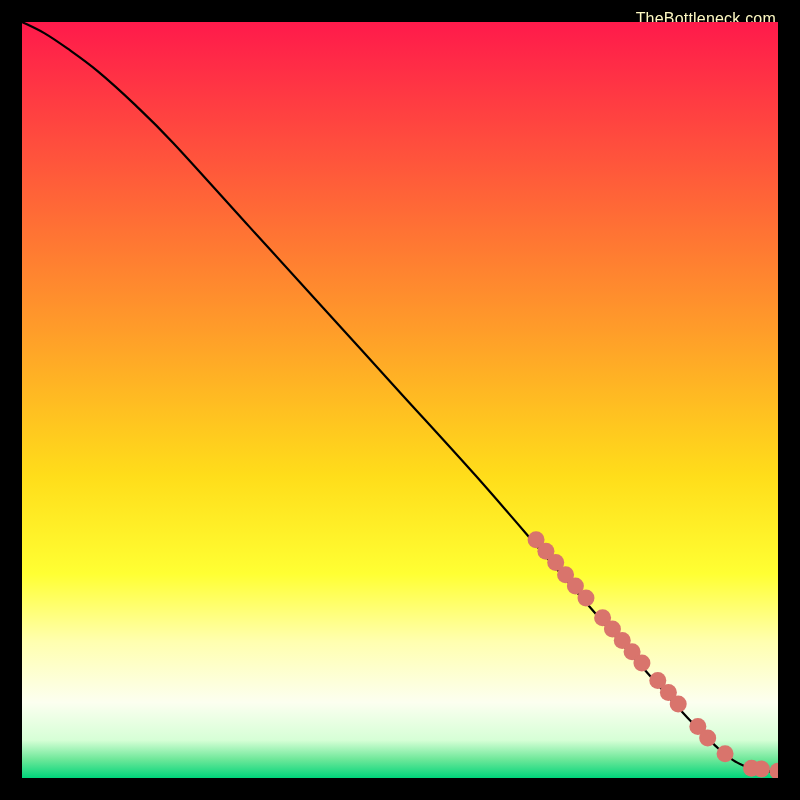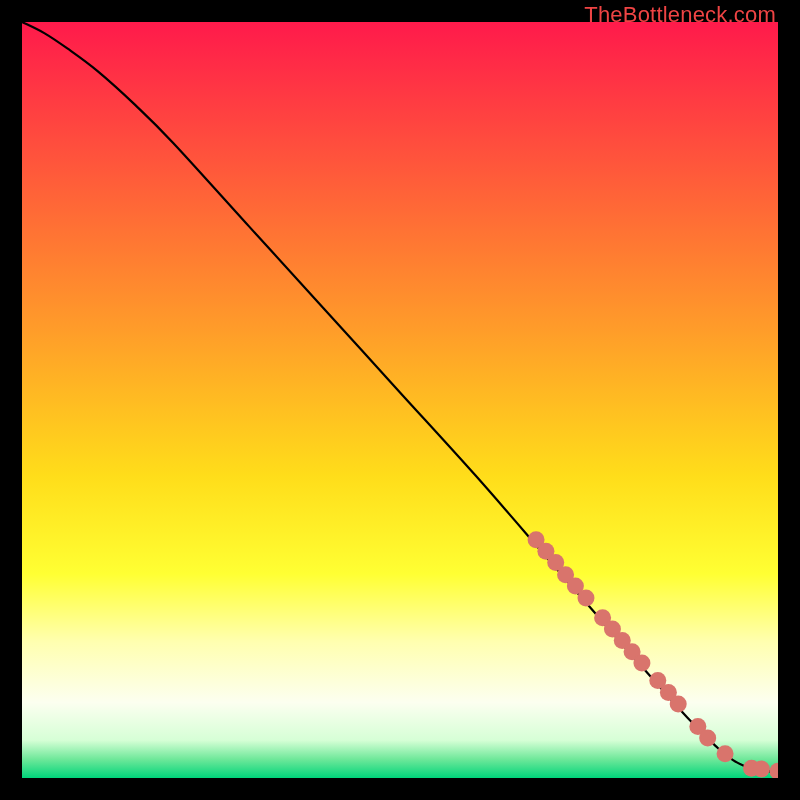--- a/index.html
+++ b/index.html
@@ -12,25 +12,25 @@
   }
   .frame {
     position: absolute;
     left: 22px;
     top: 22px;
     width: 756px;
     height: 756px;
   }
   .watermark {
     position: absolute;
-    top: 2px;
+    top: 10px;
     right: 24px;
-    color: #ef4444;
+    color: #fef9c3;
     font-family: Arial, Helvetica, sans-serif;
-    font-size: 22px;
+    font-size: 16px;
     font-weight: 500;
     letter-spacing: 0.2px;
   }
   svg { display: block; }
 </style>
 </head>
 <body>
 
 <div class="watermark">TheBottleneck.com</div>
 

